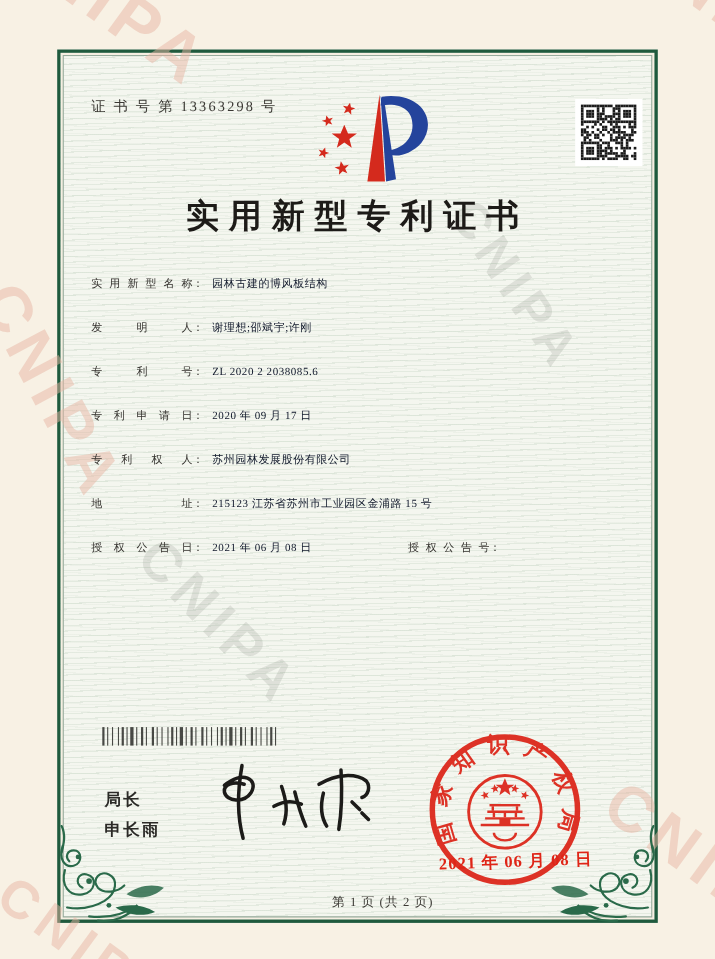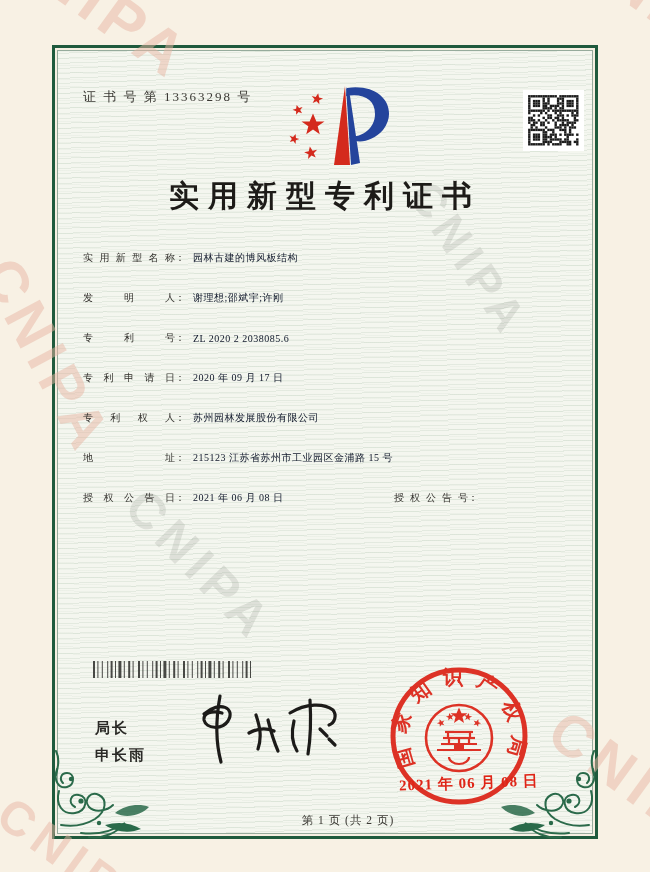--- a/index.html
+++ b/index.html
@@ -36,21 +36,21 @@
   .cert-no{position:absolute;left:28px;top:40px;font-size:13px;letter-spacing:2px;color:#3a3833;}
   .logo{position:absolute;left:228px;top:36px;width:120px;height:84px;}
   .qr{position:absolute;left:468px;top:42px;width:61px;height:61px;background:#fff;}
   .title{position:absolute;left:0;top:128px;width:100%;text-align:center;
          font-size:30px;font-weight:bold;letter-spacing:9px;color:#1d1b18;}
   .fields{position:absolute;left:28px;top:190px;width:490px;}
   .frow{height:40px;display:flex;align-items:center;font-size:10px;position:relative;}
   .flabel{display:inline-block;width:92px;text-align:justify;text-align-last:justify;color:#33312d;}
   .fcolon{margin-right:8px;color:#33312d;}
   .fvalue{color:#0f172a;letter-spacing:0.5px;}
-  .grant-pair2{position:absolute;left:288px;display:flex;align-items:center;margin-left:23px;}
+  .grant-pair2{position:absolute;left:288px;display:flex;align-items:center;}
   .grant-pair2 .flabel{width:74px;}
   .paras{position:absolute;left:28px;top:460px;width:490px;font-size:13px;line-height:28.5px;
          text-align:justify;color:#2f2d29;}
   .paras p{margin:0;text-indent:2em;}
   .barcode{position:absolute;left:36px;top:613px;width:168px;height:17px;opacity:.85;}
   .sig-svg{position:absolute;left:135px;top:636px;width:165px;height:86px;}
   .director{position:absolute;left:40px;top:666px;font-family:"Liberation Sans","DejaVu Sans",sans-serif;
             font-weight:600;font-size:15px;line-height:27px;color:#2b2a27;letter-spacing:2px;}
   .seal{position:absolute;left:328px;top:612px;width:152px;height:152px;opacity:.93;}
   .seal-date{position:absolute;left:344px;top:726px;font-size:15px;font-weight:700;color:#df2517;

